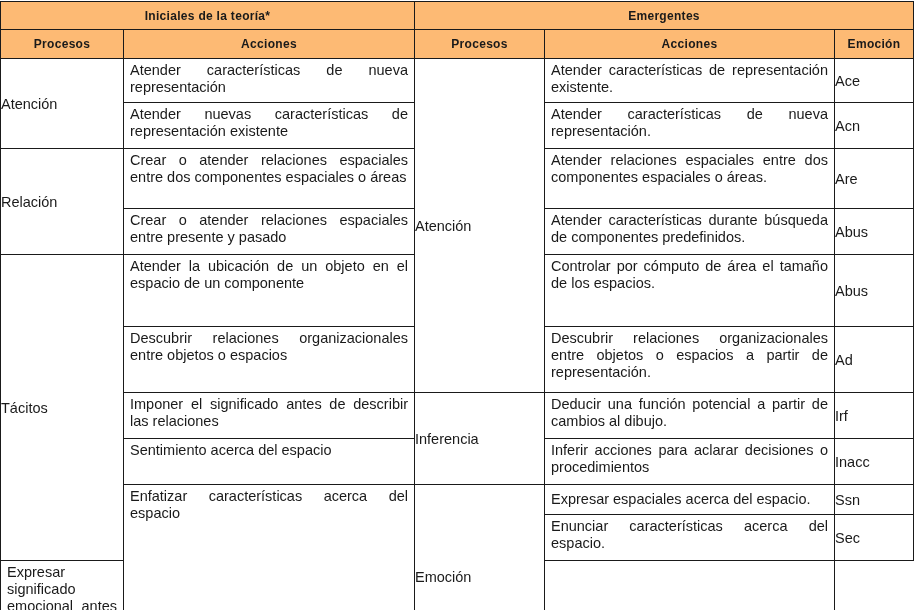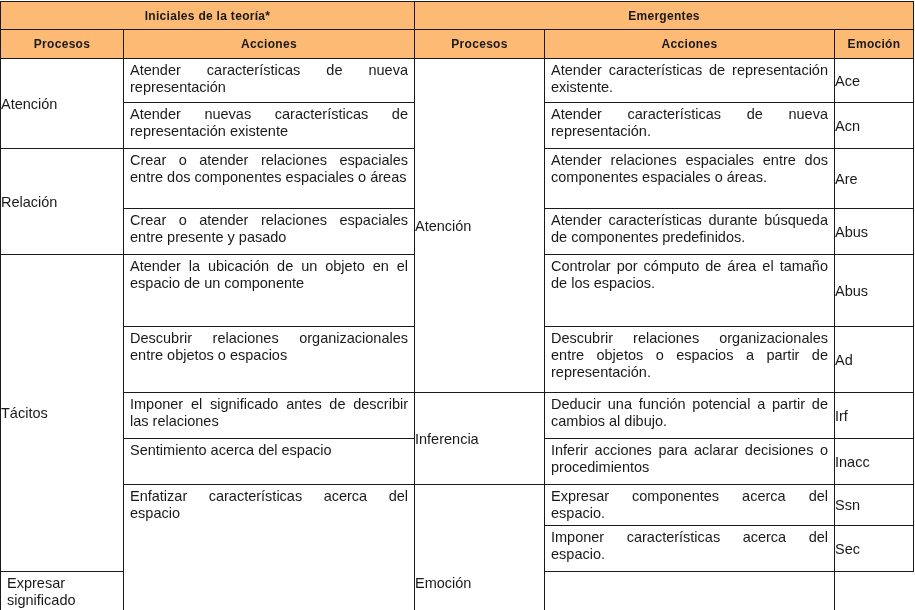--- a/index.html
+++ b/index.html
@@ -102,26 +102,26 @@
 
     <tr style="height:46px">
       <td class="act">Sentimiento acerca del espacio</td>
       <td class="act">Inferir acciones para aclarar decisiones o procedimientos</td>
       <td class="code">Inacc</td>
     </tr>
 
     <tr style="height:30px">
       <td class="act" rowspan="3">Enfatizar características acerca del espacio</td>
       <td class="proc" rowspan="3">Emoción</td>
-      <td class="act act-mid">Expresar componentes acerca del espacio.</td>
+      <td class="act act-mid">Expresar espaciales acerca del espacio.</td>
       <td class="code">Ssn</td>
     </tr>
 
     <tr style="height:46px">
-      <td class="act">Imponer características acerca del espacio.</td>
+      <td class="act">Enunciar características acerca del espacio.</td>
       <td class="code">Sec</td>
     </tr>
 
     <tr style="height:44px">
       <td class="act">Expresar significado emocional antes de describir la relación espacial.</td>
       <td class="code">Ss</td>
     </tr>
   </tbody>
 </table>
 

